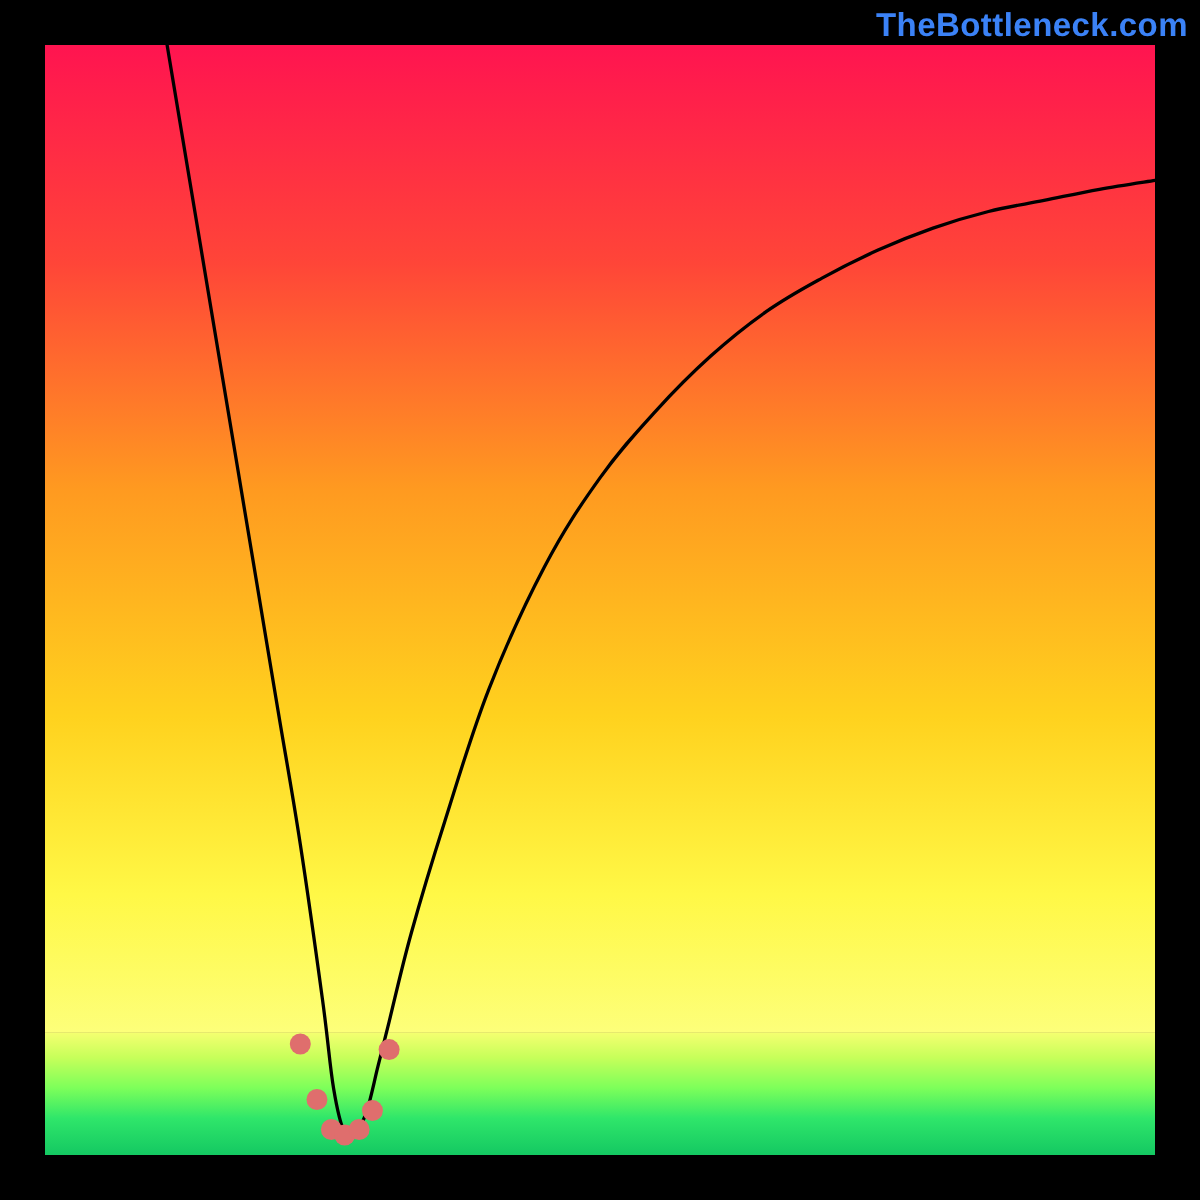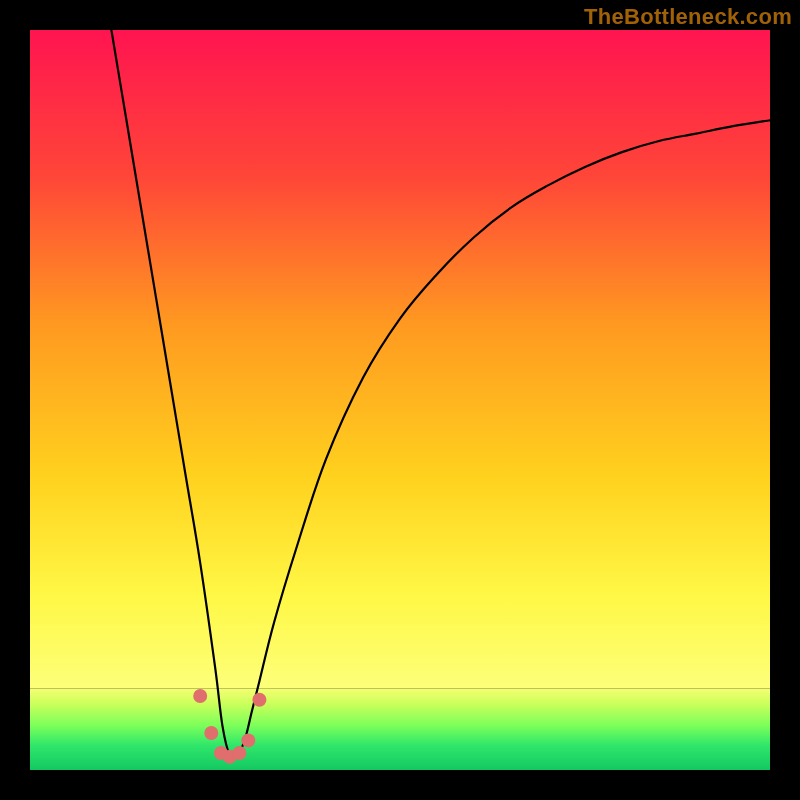--- a/index.html
+++ b/index.html
@@ -15,21 +15,21 @@
     width: 800px;
     height: 800px;
     background: #000;
   }
   .watermark {
     position: absolute;
     top: 4px;
     right: 8px;
     font-size: 22px;
     font-weight: 600;
-    color: #a16207;
+    color: #3b82f6;
     letter-spacing: 0.3px;
     z-index: 10;
   }
   svg.plot {
     position: absolute;
     top: 0;
     left: 0;
   }
 </style>
 </head>

